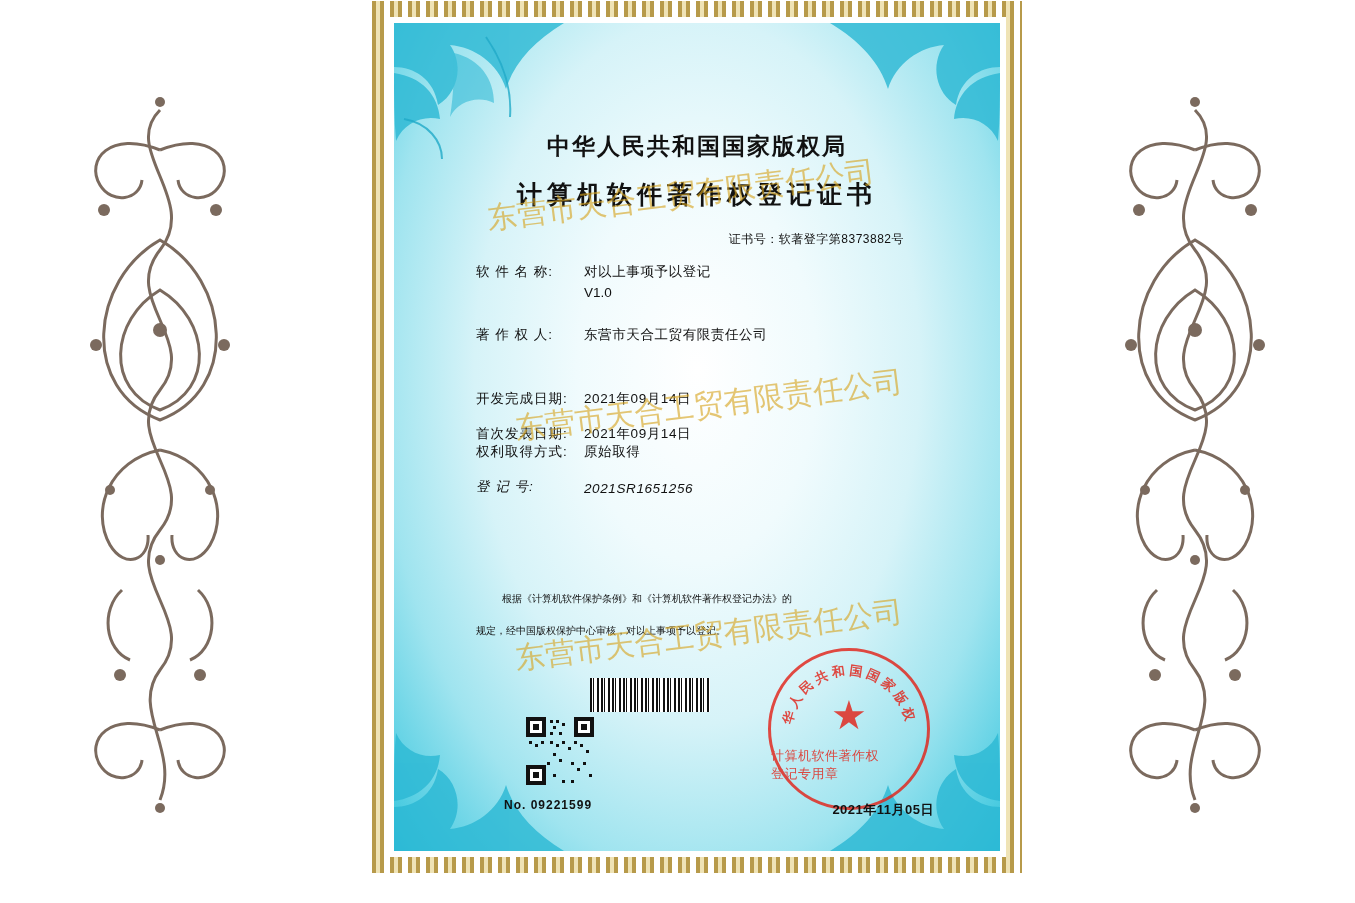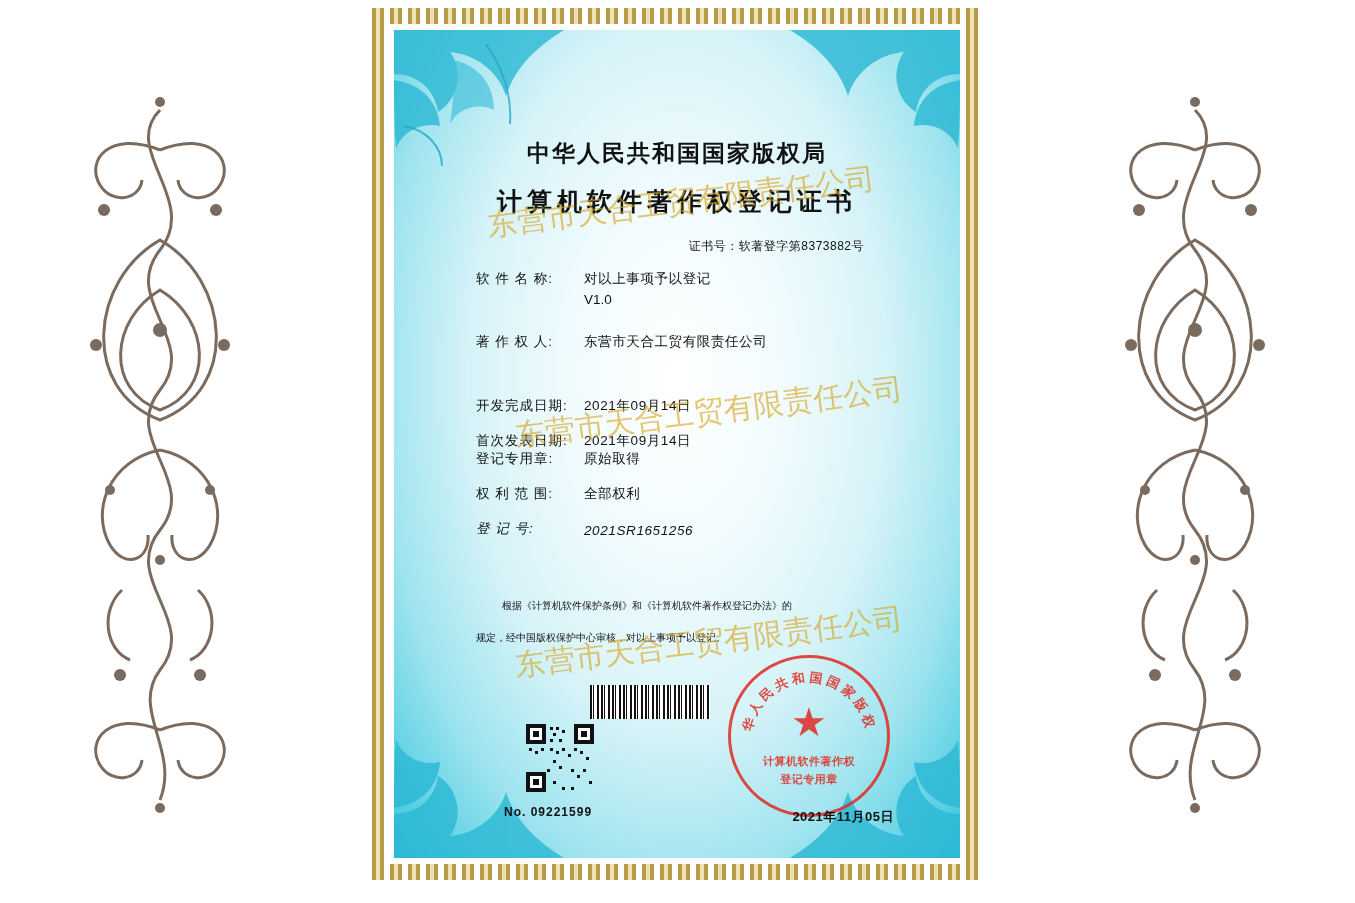--- a/index.html
+++ b/index.html
@@ -11,22 +11,23 @@
   .page{position:absolute;inset:0;}
 
   
   .ornament{position:absolute;top:90px;width:200px;height:730px;}
   .ornament.left{left:60px;}
   .ornament.right{right:60px;}
   .ornament svg{width:100%;height:100%;display:block;}
 
   
   .cert{
-    position:absolute;left:372px;top:8px;width:610px;height:872px;
+    position:absolute;left:372px;top:1px;width:610px;height:872px;
     background:#ffffff;
+    padding-left:40px;
   }
   
   .frame-outer{
     position:absolute;inset:0;
     background:
       repeating-linear-gradient(90deg,#b79a4a 0 4px,#efe3b6 4px 8px,#b79a4a 8px 12px,#ffffff 12px 18px);
     padding:0;
   }
   .frame-outer:after{
     content:"";position:absolute;inset:16px;background:#fff;
@@ -96,22 +97,22 @@
     position:absolute;right:70px;top:625px;width:156px;height:156px;
     border-radius:50%;border:3px solid #e2241a;opacity:.82;
   }
   .seal .ring-text{position:absolute;inset:0;}
   .seal svg{width:100%;height:100%;overflow:visible;}
   .star{
     position:absolute;left:50%;top:44px;transform:translateX(-50%);
     font-size:40px;color:#e2241a;line-height:1;
   }
   .seal-line{
-    position:absolute;left:0;right:0;text-align:center;color:#e2241a;
-    font-size:11px;letter-spacing:.5px;font-weight:bold;
+    position:absolute;left:0;right:0;color:#e2241a;
+    font-size:13px;letter-spacing:.5px;font-weight:normal;
   }
   .seal-l1{top:96px;}
   .seal-l2{top:114px;}
   .issuedate{
     position:absolute;right:66px;top:778px;font-size:13px;color:#111;letter-spacing:.5px;font-weight:bold;
   }
 
   
   .wm{
     position:absolute;color:#d7a41f;opacity:.62;white-space:nowrap;
@@ -262,28 +263,24 @@
             <div class="lbl">开发完成日期:</div>
             <div class="val">2021年09月14日</div>
           </div>
 
           <div class="row r-pub">
             <div class="lbl">首次发表日期:</div>
             <div class="val">2021年09月14日</div>
           </div>
 
           <div class="row r-way">
-            <div class="lbl">登记专用章:</div>
+            <div class="lbl">权利取得方式:</div>
             <div class="val">原始取得</div>
           </div>
 
-          <div class="row r-scope">
-            <div class="lbl">权 利 范 围:</div>
-            <div class="val">全部权利</div>
-          </div>
 
           <div class="row r-reg">
             <div class="lbl">登 记 号:</div>
             <div class="val">2021SR1651256</div>
           </div>
         </div>
 
         <div class="para">
           <span class="indent"></span><span>根据《计算机软件保护条例》和《计算机软件著作权登记办法》的</span><br>
           <span>规定，经中国版权保护中心审核，对以上事项予以登记。</span>

